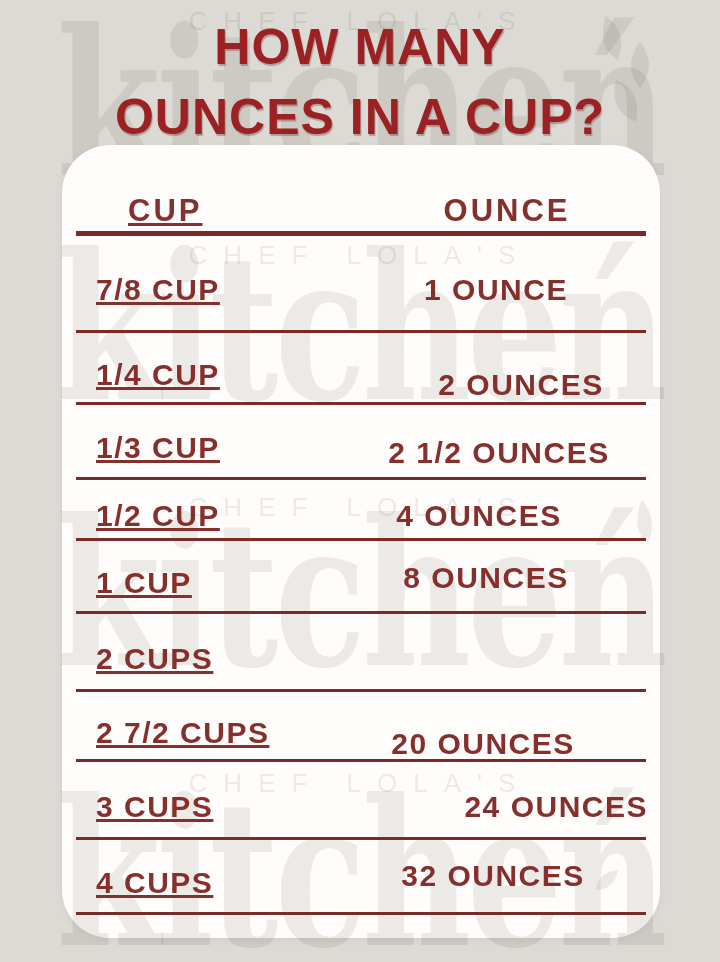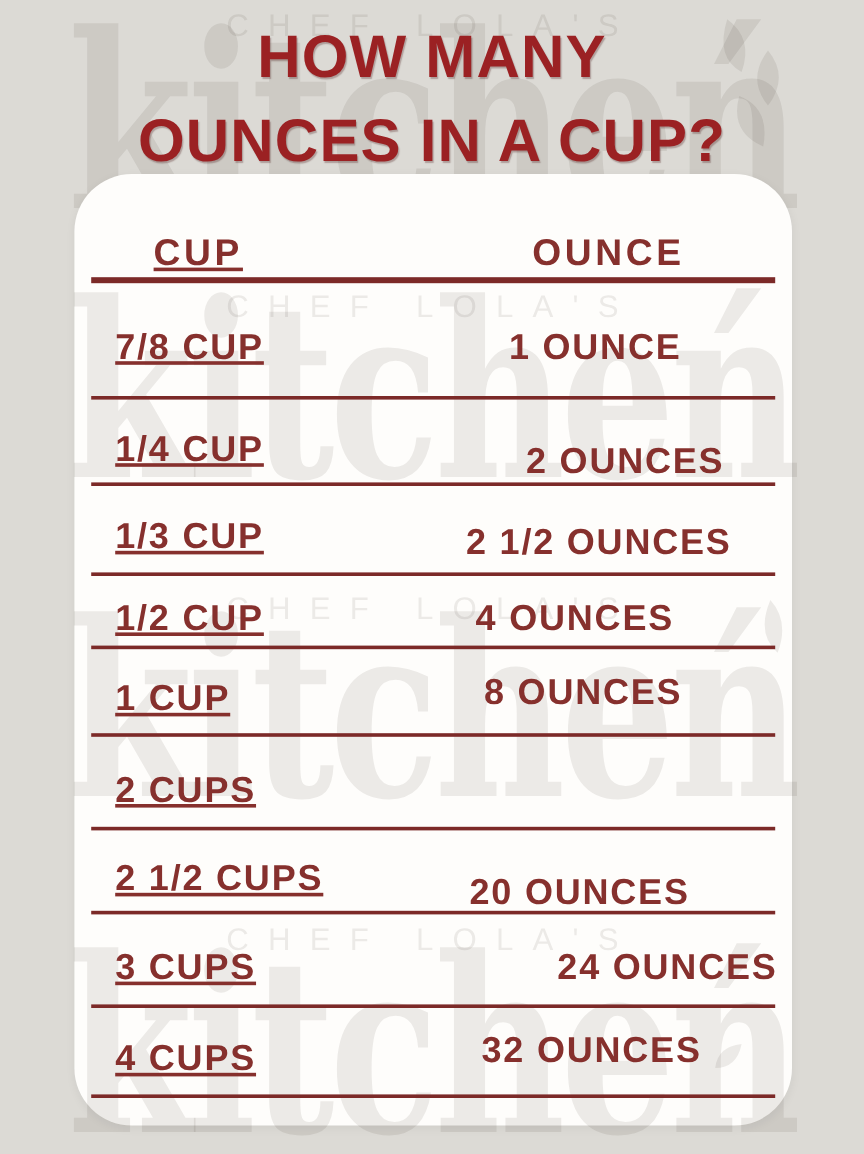--- a/index.html
+++ b/index.html
@@ -153,21 +153,21 @@
       <div class="oz-cell">4 OUNCES</div>
     </div>
     <div class="t-row">
       <div class="cup-cell">1 CUP</div>
       <div class="oz-cell">8 OUNCES</div>
     </div>
     <div class="t-row">
       <div class="cup-cell">2 CUPS</div>
     </div>
     <div class="t-row">
-      <div class="cup-cell">2 1/2 CUPS</div>
+      <div class="cup-cell">2 7/2 CUPS</div>
       <div class="oz-cell">20 OUNCES</div>
     </div>
     <div class="t-row">
       <div class="cup-cell">3 CUPS</div>
       <div class="oz-cell">24 OUNCES</div>
     </div>
     <div class="t-row">
       <div class="cup-cell">4 CUPS</div>
       <div class="oz-cell">32 OUNCES</div>
     </div>

